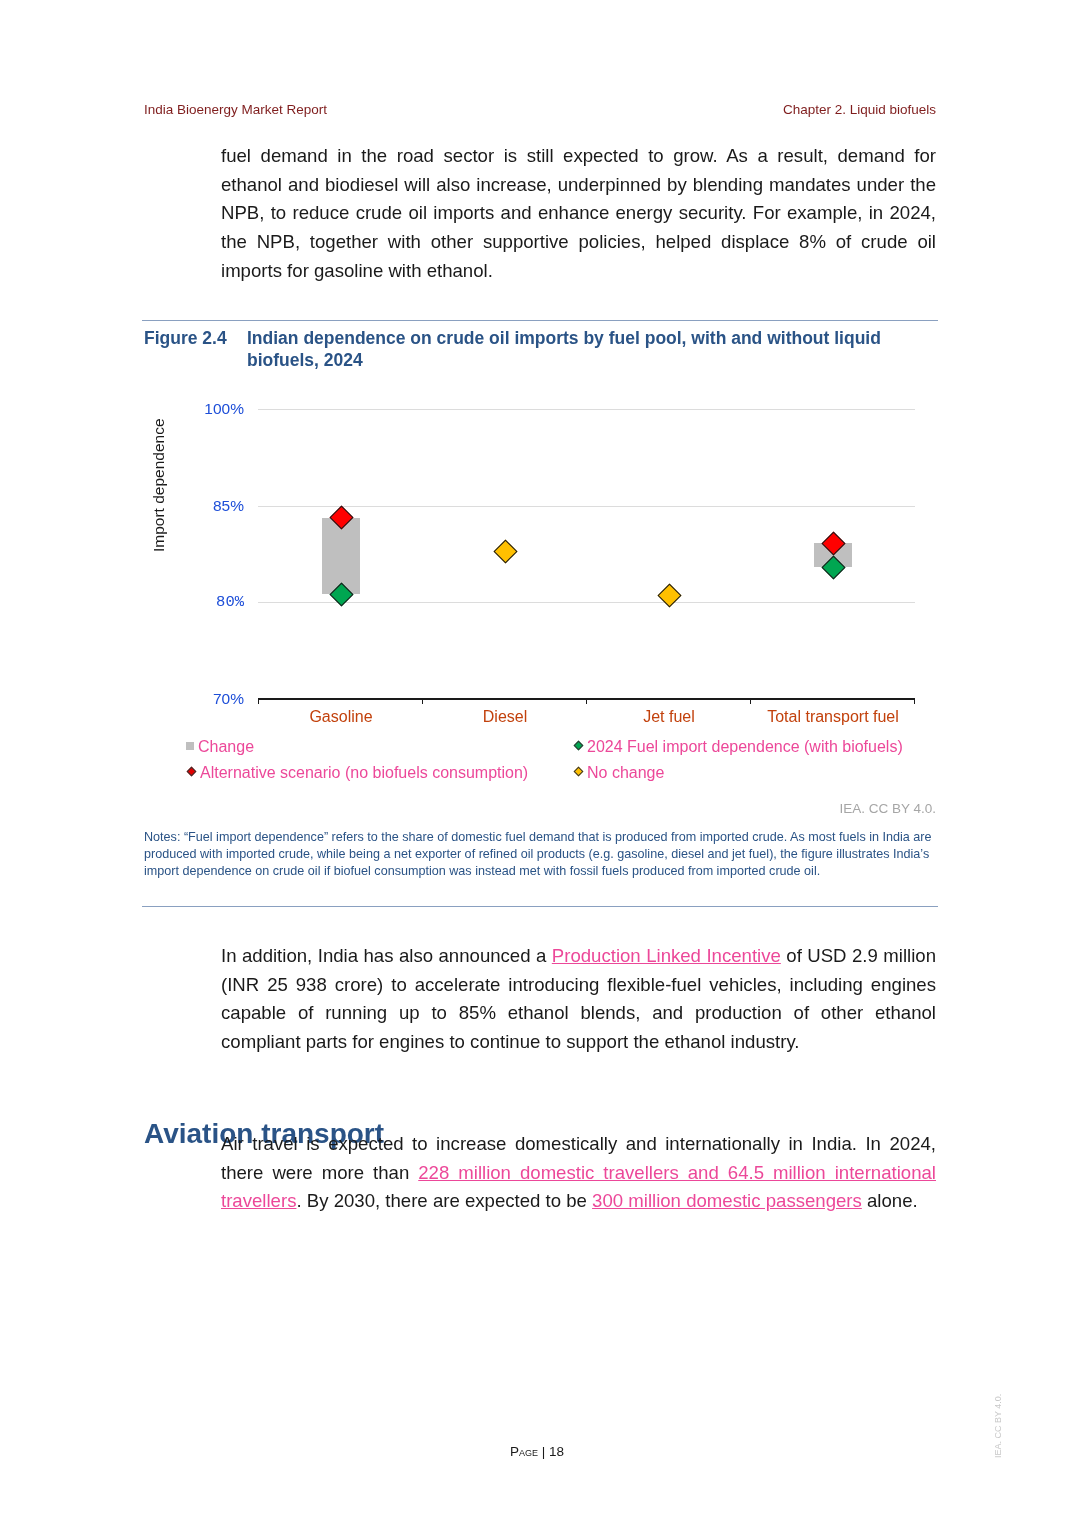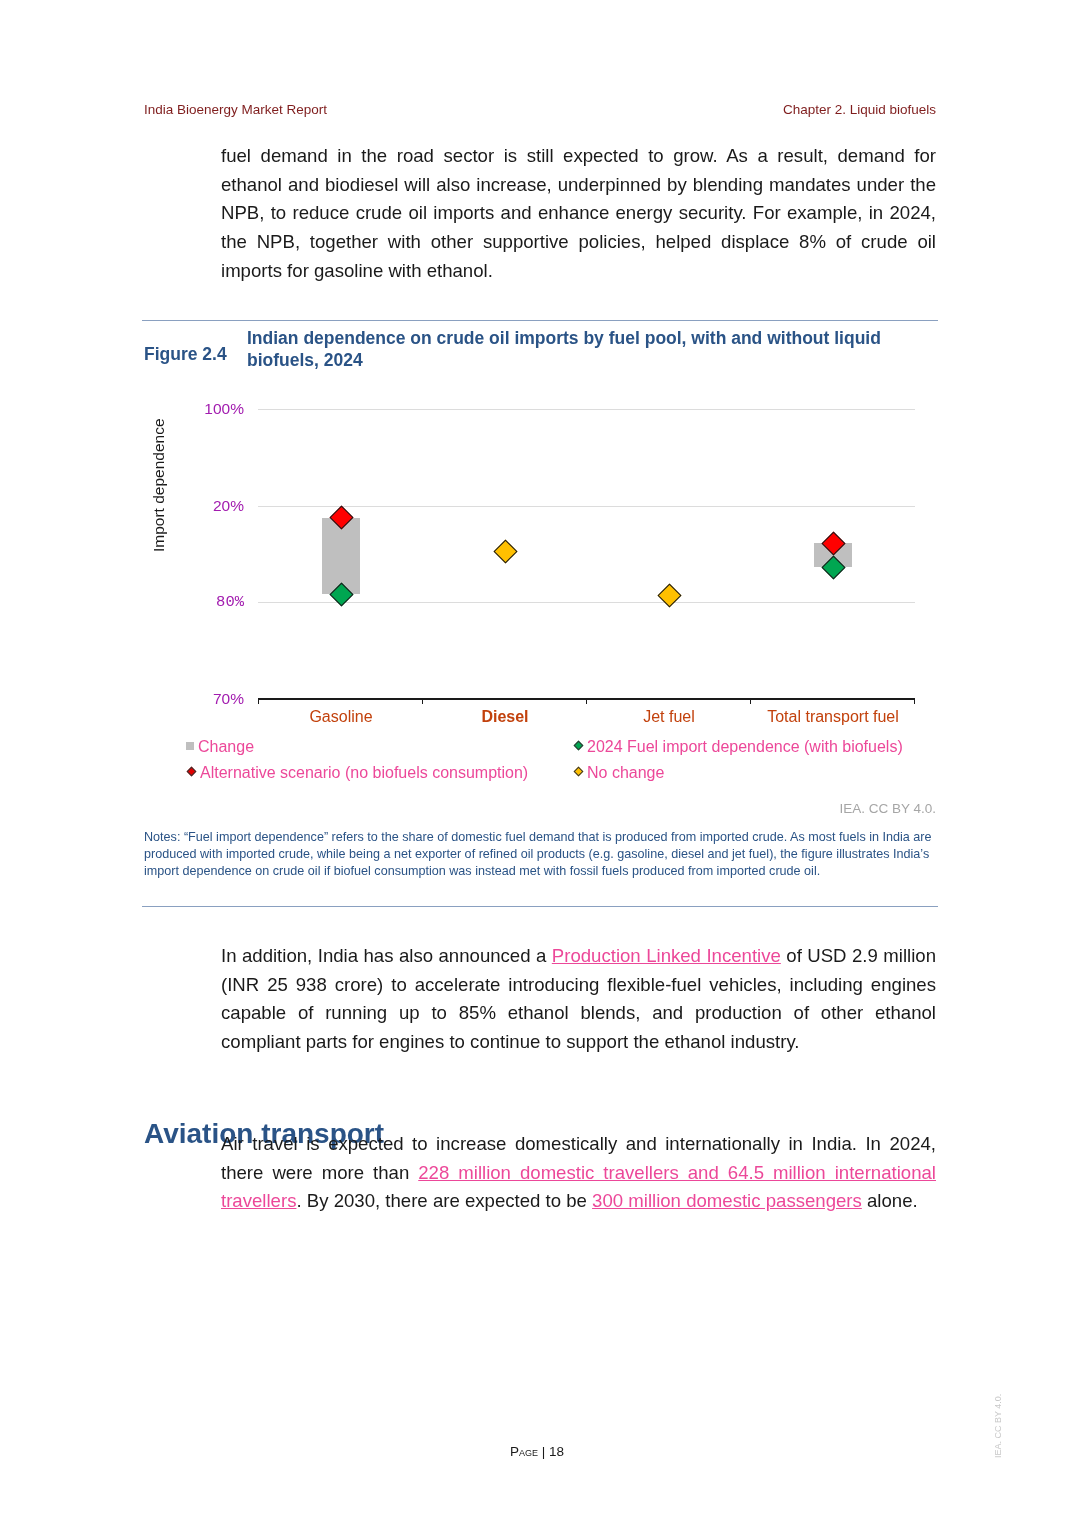--- a/index.html
+++ b/index.html
@@ -4,24 +4,24 @@
 <style>
   html, body { margin:0; padding:0; background:#fff; }
   body { width:1080px; height:1527px; position:relative; font-family:"Liberation Sans", sans-serif; color:#1a1a1a; overflow:hidden; }
   .hdr { position:absolute; top:65px; font-size:13.5px; color:#7f1d1d;margin-top:37px; }
   .hdr.left { left:144px; }
   .hdr.right { right:144px; }
   .para { position:absolute; left:221px; width:715px; font-size:18.6px; line-height:28.7px; text-align:justify; color:#1a1a1a; }
   .para a { color:#ec4899; text-decoration:underline; }
   .rule { position:absolute; left:142px; width:796px; height:0; border-top:1.5px solid #8aa0c0; }
   .fig-title { position:absolute; left:144px; top:327px; width:780px; font-size:17.5px; font-weight:bold; color:#2a5386; line-height:22px; }
-  .fig-title .num { position:absolute; left:0; top:16px; }
+  .fig-title .num { position:absolute; left:0; top:0; }
   .fig-title .txt { position:absolute; left:103px; top:0; width:660px; }
   .ylabel { position:absolute; left:150px; top:552px; transform-origin:0 0; transform:rotate(-90deg); font-size:15.5px; color:#1a1a1a; white-space:nowrap; }
-  .ytick { position:absolute; right:836px; font-size:15.5px; color:#a21caf; }
+  .ytick { position:absolute; right:836px; font-size:15.5px; color:#1d4ed8; }
   .grid { position:absolute; left:258px; width:657px; height:0; border-top:1.5px solid #dcdcdc; }
   .xaxis { position:absolute; left:258px; top:698px; width:657px; height:0; border-top:2px solid #1a1a1a; }
   .xtick { position:absolute; top:698px; width:0; height:6px; border-left:1.5px solid #1a1a1a; }
   .xlabel { position:absolute; top:708px; width:164px; text-align:center; font-size:16px; color:#c2410c; }
   .bar { position:absolute; background:#bfbfbf; }
   .dia { position:absolute; width:17px; height:17px; transform:rotate(45deg); border:1.6px solid #1a1a1a; box-sizing:border-box; }
   .legend-item { position:absolute; font-size:16px; color:#ec4899; white-space:nowrap; }
   .legend-item .sw { display:inline-block; vertical-align:middle; margin-right:4px; position:relative; top:-2px; }
   .sw.sq { width:8px; height:8px; background:#bfbfbf; }
   .sw.dm { width:7px; height:7px; transform:rotate(45deg); border:1px solid #333; box-sizing:border-box; margin-left:2px; margin-right:5px; }
@@ -43,37 +43,37 @@
 
 <div class="fig-title">
   <span class="num">Figure 2.4</span>
   <span class="txt">Indian dependence on crude oil imports by fuel pool, with and without liquid biofuels, 2024</span>
 </div>
 
 <div>
   <div class="ylabel">Import dependence</div>
 
   <div class="ytick" style="top:400px;">100%</div>
-  <div class="ytick" style="top:497px;">20%</div>
+  <div class="ytick" style="top:497px;">85%</div>
   <div class="ytick" style="top:593px;font-family:Liberation Mono, monospace;">80%</div>
   <div class="ytick" style="top:690px;">70%</div>
 
   <div class="grid" style="top:409px;"></div>
   <div class="grid" style="top:506px;"></div>
   <div class="grid" style="top:602px;"></div>
 
   <div class="xaxis"></div>
   <div class="xtick" style="left:258px;"></div>
   <div class="xtick" style="left:422px;"></div>
   <div class="xtick" style="left:586px;"></div>
   <div class="xtick" style="left:750px;"></div>
   <div class="xtick" style="left:914px;"></div>
 
   <div class="xlabel" style="left:259px;">Gasoline</div>
-  <div class="xlabel" style="left:423px;font-weight:bold;">Diesel</div>
+  <div class="xlabel" style="left:423px;">Diesel</div>
   <div class="xlabel" style="left:587px;">Jet fuel</div>
   <div class="xlabel" style="left:751px;">Total transport fuel</div>
 
   <div class="bar" style="left:322px; top:518px; width:38px; height:76px;"></div>
   <div class="bar" style="left:814px; top:543px; width:38px; height:24px;"></div>
 
   <div class="dia" style="left:333px; top:509px; background:#ff0000;"></div>
   <div class="dia" style="left:333px; top:586px; background:#00a651;"></div>
   <div class="dia" style="left:497px; top:543px; background:#ffc000;"></div>
   <div class="dia" style="left:661px; top:587px; background:#ffc000;"></div>

